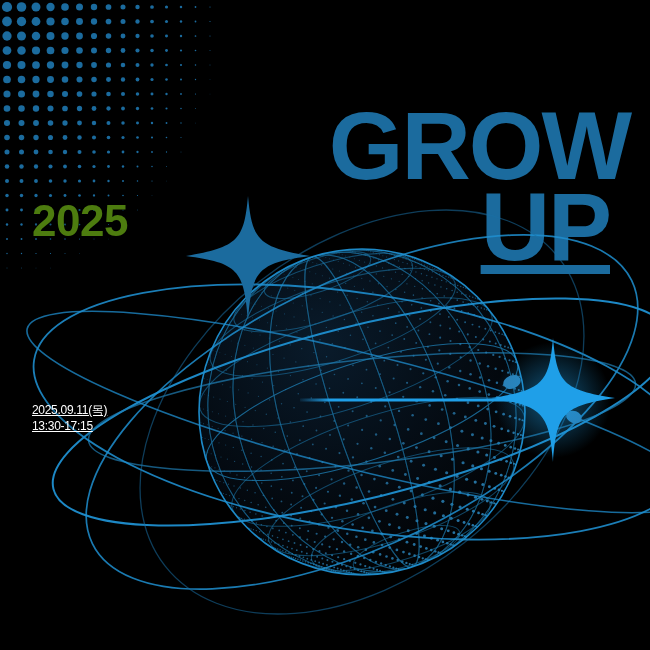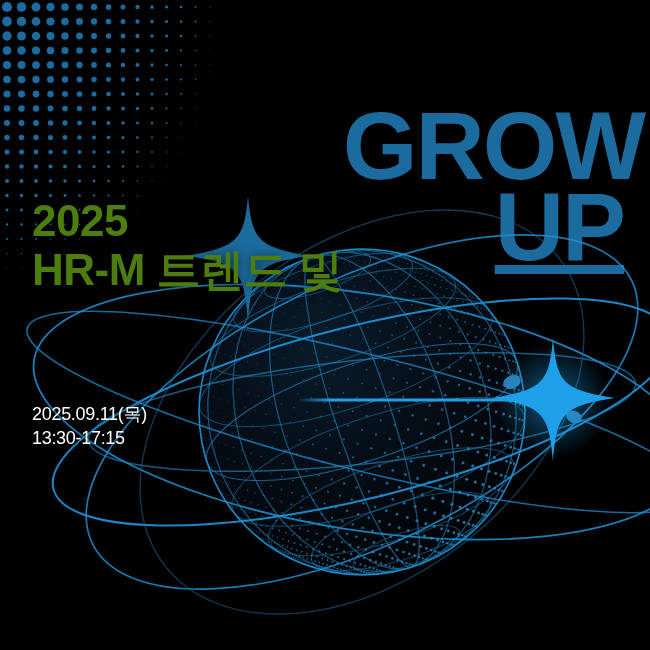--- a/index.html
+++ b/index.html
@@ -17,21 +17,21 @@
 
   
   .layer{position:absolute;inset:0;pointer-events:none;}
 
   
   #halftone{left:0;top:0;width:240px;height:290px;}
 
   
   #wordmark{
     position:absolute;
-    right:6px;top:106px;
+    right:20px;top:106px;
     text-align:right;
     line-height:0.84;
     letter-spacing:-2px;
     font-weight:bold;
     font-size:96px;
     color:#1b6b9e;
     z-index:3;
   }
   #wordmark .wm-line{display:block;}
   #wordmark .wm-grow{margin-right:0px;}
@@ -59,26 +59,27 @@
 
   
   #datetime{
     position:absolute;
     left:32px;top:402px;
     z-index:9;
     color:#ffffff;
   }
   #datetime .dt-line{
     display:block;
-    font-size:18px;
+    font-size:12px;
     font-weight:normal;
     line-height:1.35;
     letter-spacing:-0.3px;
     white-space:nowrap;
     text-shadow:0 0 8px rgba(0,0,0,.75);
+    text-decoration:underline;
   }
 
   
 </style>
 </head>
 <body>
 
 <div id="poster">
 
   <svg id="halftone" class="layer" viewBox="0 0 240 290" width="240" height="290" aria-hidden="true">
@@ -1500,21 +1501,20 @@
     </g>
 
     <g transform="translate(553,400)">
       <circle cx="0" cy="0" r="58" fill="url(#sparkGlowA)"></circle>
       <path d="M0,-62 C4,-17 10,-10 62,-2 C10,6 4,13 0,62 C-4,13 -10,6 -62,-2 C-10,-10 -4,-17 0,-62 Z" fill="#1f9fe8"></path>
     </g>
   </svg>
 
   <div id="headline">
     <span class="hl-line">2025</span>
-    <span class="hl-line">HR-M 트렌드 및</span>
   </div>
 
   <div id="datetime">
     <span class="dt-line">2025.09.11(목)</span>
     <span class="dt-line">13:30-17:15</span>
   </div>
 
 </div>
 
 </body></html>

